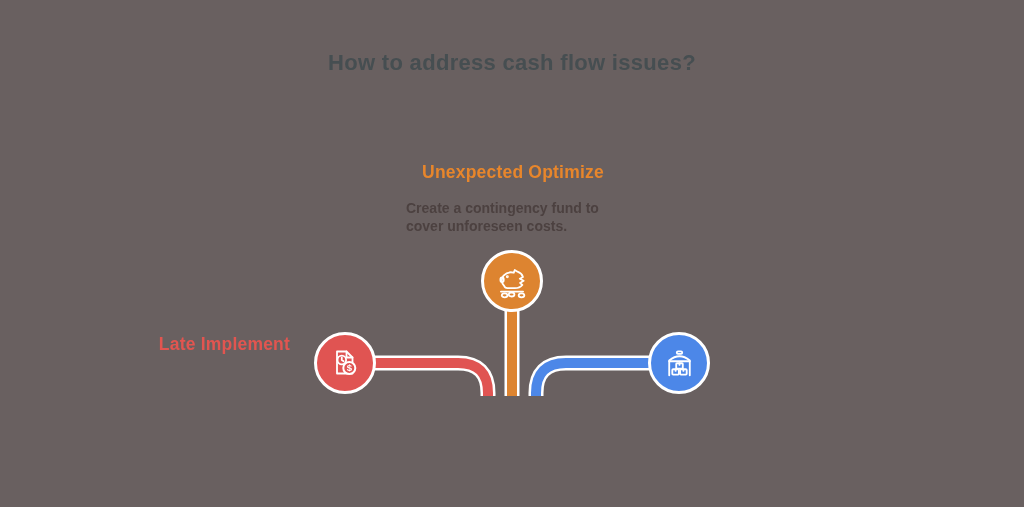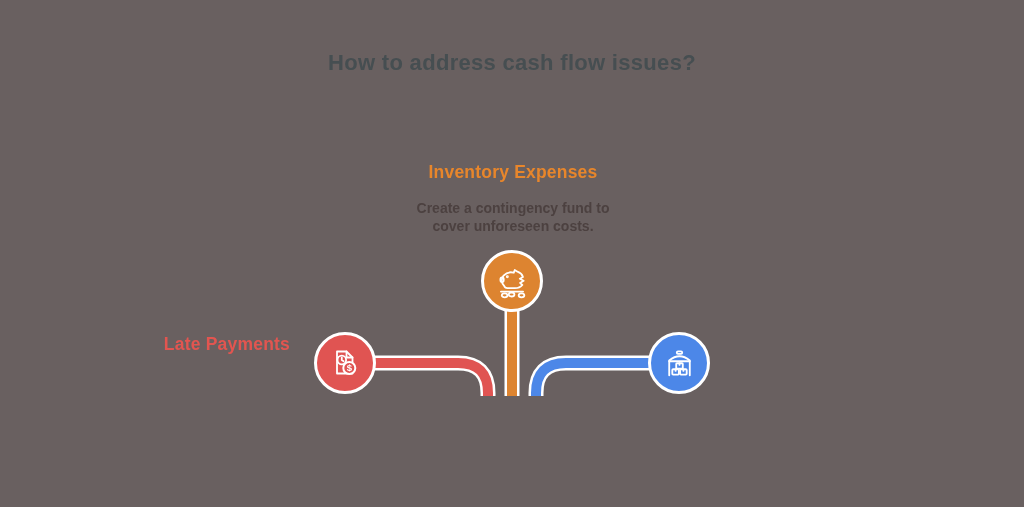--- a/index.html
+++ b/index.html
@@ -36,21 +36,21 @@
     display: flex;
     align-items: center;
     justify-content: center;
   }
   .node-red    { left: 314px; top: 332px; background: #E05452; }
   .node-orange { left: 481px; top: 250px; background: #DD8430; }
   .node-blue   { left: 648px; top: 332px; background: #4C87E8; }
 
   .text-block { position: absolute; }
   .text-block h2 { margin: 0 0 14px 0; font-size: 17.5px; font-weight: bold; letter-spacing: 0.2px; }
-  .text-block p  { margin: 4px; font-size: 14px; line-height: 1.3; color: #4C4140; font-weight: bold; text-align: center; }
+  .text-block p  { margin: 12px; font-size: 14px; line-height: 1.3; color: #4C4140; font-weight: bold; }
 
   .block-left  { left: 48px;  top: 334px; width: 242px; text-align: right; }
   .block-left h2 { color: #E25550; }
 
   .block-center { left: 394px; top: 162px; width: 238px; text-align: left; }
   .block-center h2 { text-align: center; color: #E8862B; margin-bottom: 16px; }
 
   .block-right { left: 736px; top: 334px; width: 248px; text-align: left; }
   .block-right h2 { color: #4C87E8; }
 
@@ -141,25 +141,25 @@
       <rect x="14.8" y="17.8" width="6.4" height="5.2" rx="0.8"></rect>
       <path d="M 18 17.8 V 19.4"></path>
       <rect x="11" y="23.6" width="6.4" height="5.2" rx="0.8"></rect>
       <path d="M 14.2 23.6 V 25.2"></path>
       <rect x="18.6" y="23.6" width="6.4" height="5.2" rx="0.8"></rect>
       <path d="M 21.8 23.6 V 25.2"></path>
     </svg>
   </div>
 
   <div class="text-block block-left">
-    <h2>Late Payments</h2>
+    <h2>Late Implement</h2>
   </div>
 
   <div class="text-block block-center">
-    <h2>Inventory Expenses</h2>
+    <h2>Unexpected Optimize</h2>
     <p>Create a contingency fund to cover unforeseen costs.</p>
   </div>
 
   <div class="text-block block-right">
   </div>
 
   <a class="watermark">
     <span>Made with</span>
     <span class="napkin-glyph"></span>
     <span>Napkin</span>

